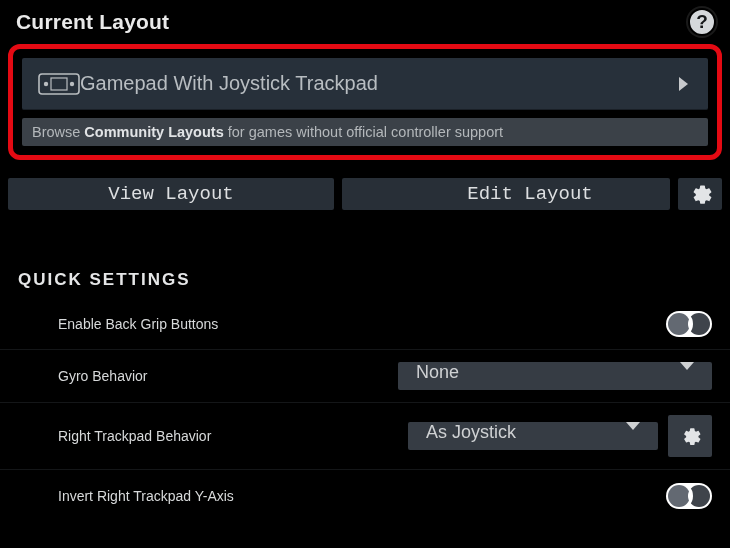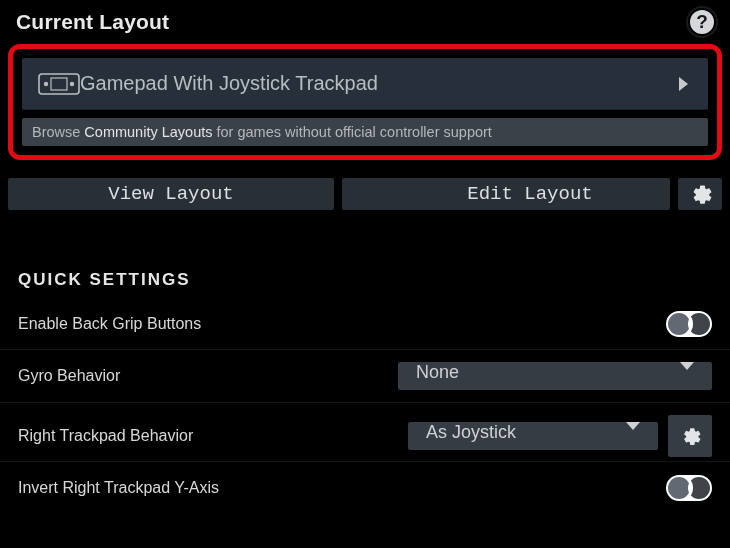--- a/index.html
+++ b/index.html
@@ -62,21 +62,21 @@
     margin-top:8px;
     background:#3b4148;
     height:28px;
     border-radius:2px;
     display:flex; align-items:center;
     padding:0 10px;
     color:#b4b8bb;
     font-size:14.5px;
     cursor:pointer;
   }
-  .community-row b { color:#e1e3e5; font-weight:400; margin:16px 4px;}
+  .community-row b { color:#e1e3e5; font-weight:700; margin:16px 4px;}
 
   
   .actions {
     display:flex; gap:8px;
     padding:10px 8px 0 8px;
   }
   .btn {
     background:#282f37;
     color:#dddfe1;
     height:32px;
@@ -100,21 +100,21 @@
     color:#e5e6e7;
   }
   .setting-row {
     display:flex; align-items:center;
     padding:4px 18px;
     min-height:52px;
     border-bottom:1px solid #141618;
     gap:10px;
   }
   .setting-label {
-    flex:1; font-size:16px; color:#d7d9da;
+    flex:1; font-size:14px; color:#d7d9da;margin-left:40px;
   }
   .toggle {
     width:46px; height:26px; border-radius:20px;
     position:relative;
     cursor:pointer;
   }
   .toggle::after {
     content:""; position:absolute; top:2px; width:22px; height:22px;
     border-radius:50%; background:#fff;
   }
@@ -202,21 +202,21 @@
   </div>
 
   <div class="setting-row" style="padding-top:12px;padding-bottom:12px">
     <div class="setting-label">Gyro Behavior</div>
     <div class="select select-wide">
       <span>None</span>
       <span class="caret"></span>
     </div>
   </div>
 
-  <div class="setting-row" style="padding-top:12px;padding-bottom:4px">
+  <div class="setting-row" style="padding-top:12px;padding-bottom:12px">
     <div class="setting-label">Right Trackpad Behavior</div>
     <div class="select select-mid">
       <span>As Joystick</span>
       <span class="caret"></span>
     </div>
     <div class="gear-small">
       <svg class="gear-svg" style="width:22px;height:22px" viewBox="0 0 24 24">
           <path d="M12 8.5A3.5 3.5 0 1 0 15.5 12 3.5 3.5 0 0 0 12 8.5Zm9.2 4.9.02-1.4 2-1.56a.5.5 0 0 0 .12-.64l-1.9-3.3a.5.5 0 0 0-.6-.22l-2.36.95a7.6 7.6 0 0 0-1.22-.7l-.36-2.5a.5.5 0 0 0-.5-.43h-3.8a.5.5 0 0 0-.5.43l-.36 2.5a7.6 7.6 0 0 0-1.22.7l-2.36-.95a.5.5 0 0 0-.6.22l-1.9 3.3a.5.5 0 0 0 .12.64l2 1.56.02 1.4-2 1.56a.5.5 0 0 0-.12.64l1.9 3.3a.5.5 0 0 0 .6.22l2.36-.95c.39.27.8.5 1.22.7l.36 2.5a.5.5 0 0 0 .5.43h3.8a.5.5 0 0 0 .5-.43l.36-2.5c.42-.2.83-.43 1.22-.7l2.36.95a.5.5 0 0 0 .6-.22l1.9-3.3a.5.5 0 0 0-.12-.64Z"></path>
         </svg>
     </div>

